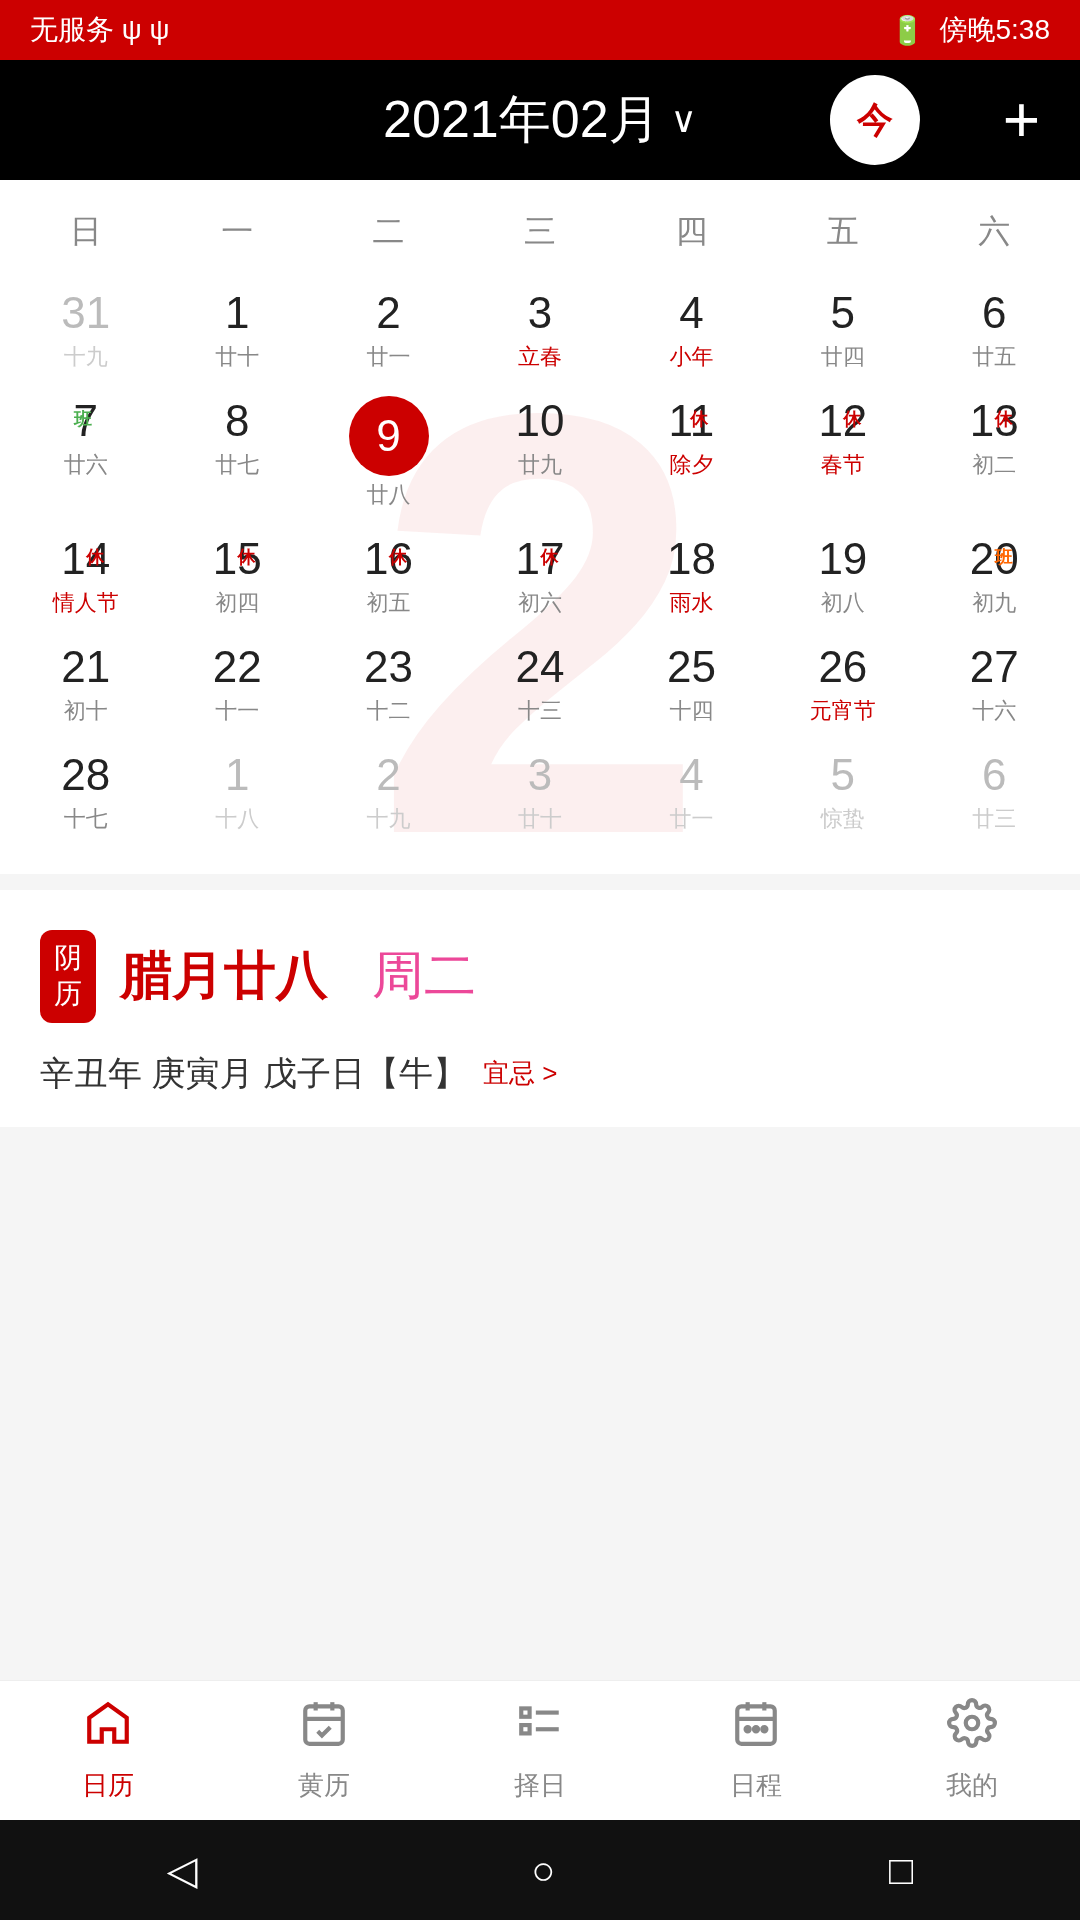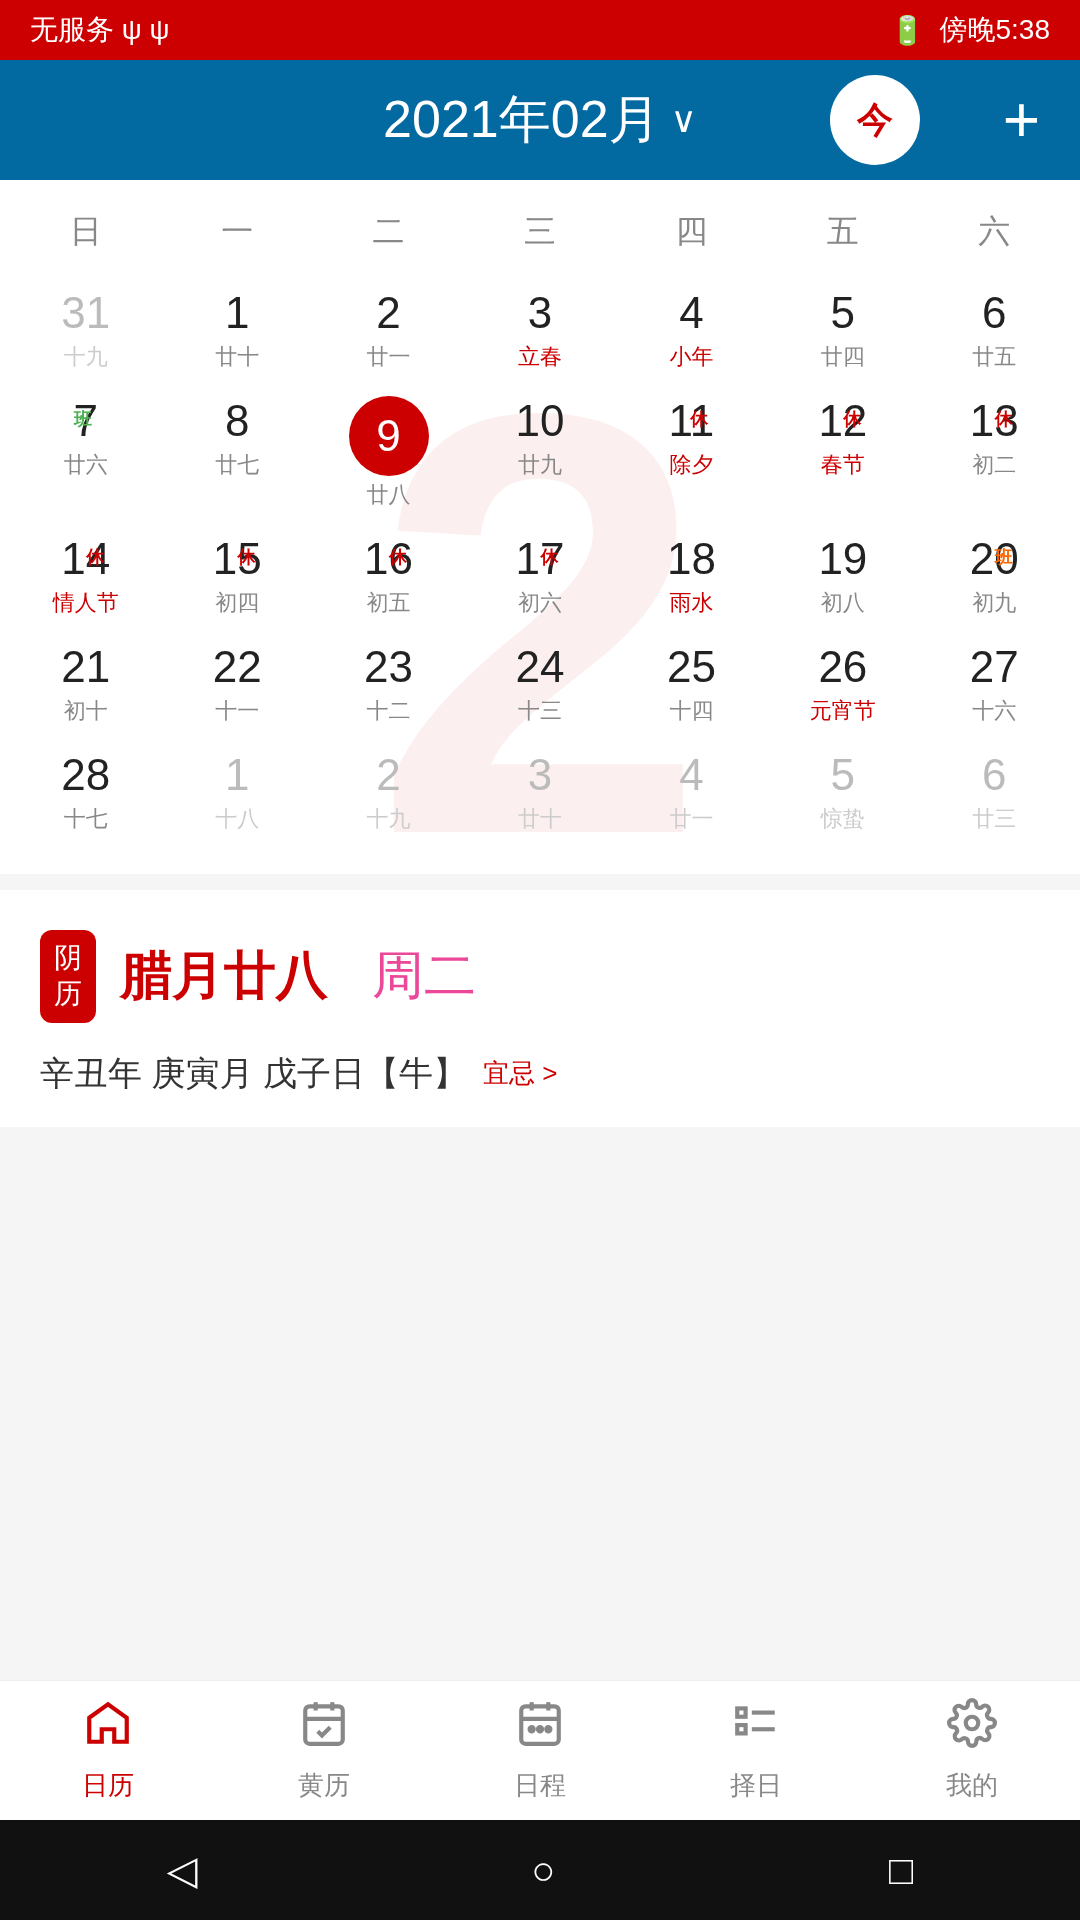--- a/index.html
+++ b/index.html
@@ -21,21 +21,21 @@
       justify-content: space-between;
       padding: 0 30px;
       color: white;
       font-size: 28px;
     }
     .status-left { display: flex; align-items: center; gap: 10px; }
     .status-right { display: flex; align-items: center; gap: 14px; }
 
     
     .header {
-      background: #0369a1;
+      background: #000000;
       height: 120px;
       display: flex;
       align-items: center;
       justify-content: center;
       position: relative;
       padding: 0 40px;
     }
     .header-title {
       color: white;
       font-size: 52px;
@@ -363,41 +363,41 @@
           <rect x="3" y="4" width="18" height="18" rx="2"></rect>
           <line x1="16" y1="2" x2="16" y2="6"></line>
           <line x1="8" y1="2" x2="8" y2="6"></line>
           <line x1="3" y1="10" x2="21" y2="10"></line>
           <polyline points="9 16 11 18 15 14"></polyline>
         </svg></div>
       <div class="nav-label">黄历</div>
     </div>
     <div class="nav-item">
       <div class="nav-icon" style="color: rgb(136, 136, 136);"><svg width="50" height="50" viewBox="0 0 24 24" fill="none" stroke="currentColor" stroke-width="2">
+          <rect x="3" y="5" width="4" height="4"></rect>
+          <line x1="10" y1="7" x2="21" y2="7"></line>
+          <rect x="3" y="13" width="4" height="4"></rect>
+          <line x1="10" y1="15" x2="21" y2="15"></line>
+        </svg></div>
+      <div class="nav-label">择日</div>
+    </div>
+    <div class="nav-item">
+      <div class="nav-icon" style="color: rgb(136, 136, 136);"><svg width="50" height="50" viewBox="0 0 24 24" fill="none" stroke="currentColor" stroke-width="2">
           <rect x="3" y="4" width="18" height="18" rx="2"></rect>
           <line x1="16" y1="2" x2="16" y2="6"></line>
           <line x1="8" y1="2" x2="8" y2="6"></line>
           <line x1="3" y1="10" x2="21" y2="10"></line>
           <circle cx="8" cy="15" r="1" fill="currentColor"></circle>
           <circle cx="12" cy="15" r="1" fill="currentColor"></circle>
           <circle cx="16" cy="15" r="1" fill="currentColor"></circle>
         </svg></div>
       <div class="nav-label">日程</div>
     </div>
     <div class="nav-item">
       <div class="nav-icon" style="color: rgb(136, 136, 136);"><svg width="50" height="50" viewBox="0 0 24 24" fill="none" stroke="currentColor" stroke-width="2">
-          <rect x="3" y="5" width="4" height="4"></rect>
-          <line x1="10" y1="7" x2="21" y2="7"></line>
-          <rect x="3" y="13" width="4" height="4"></rect>
-          <line x1="10" y1="15" x2="21" y2="15"></line>
-        </svg></div>
-      <div class="nav-label">择日</div>
-    </div>
-    <div class="nav-item">
-      <div class="nav-icon" style="color: rgb(136, 136, 136);"><svg width="50" height="50" viewBox="0 0 24 24" fill="none" stroke="currentColor" stroke-width="2">
           <circle cx="12" cy="12" r="3"></circle>
           <path d="M19.4 15a1.65 1.65 0 0 0 .33 1.82l.06.06a2 2 0 0 1-2.83 2.83l-.06-.06a1.65 1.65 0 0 0-1.82-.33 1.65 1.65 0 0 0-1 1.51V21a2 2 0 0 1-4 0v-.09A1.65 1.65 0 0 0 9 19.4a1.65 1.65 0 0 0-1.82.33l-.06.06a2 2 0 0 1-2.83-2.83l.06-.06A1.65 1.65 0 0 0 4.68 15a1.65 1.65 0 0 0-1.51-1H3a2 2 0 0 1 0-4h.09A1.65 1.65 0 0 0 4.6 9a1.65 1.65 0 0 0-.33-1.82l-.06-.06a2 2 0 0 1 2.83-2.83l.06.06A1.65 1.65 0 0 0 9 4.68a1.65 1.65 0 0 0 1-1.51V3a2 2 0 0 1 4 0v.09a1.65 1.65 0 0 0 1 1.51 1.65 1.65 0 0 0 1.82-.33l.06-.06a2 2 0 0 1 2.83 2.83l-.06.06A1.65 1.65 0 0 0 19.4 9a1.65 1.65 0 0 0 1.51 1H21a2 2 0 0 1 0 4h-.09a1.65 1.65 0 0 0-1.51 1z"></path>
         </svg></div>
       <div class="nav-label">我的</div>
     </div>
   </div>
 
 <div class="system-nav">
   <span class="sys-btn">◁</span>
   <span class="sys-btn">○</span>

